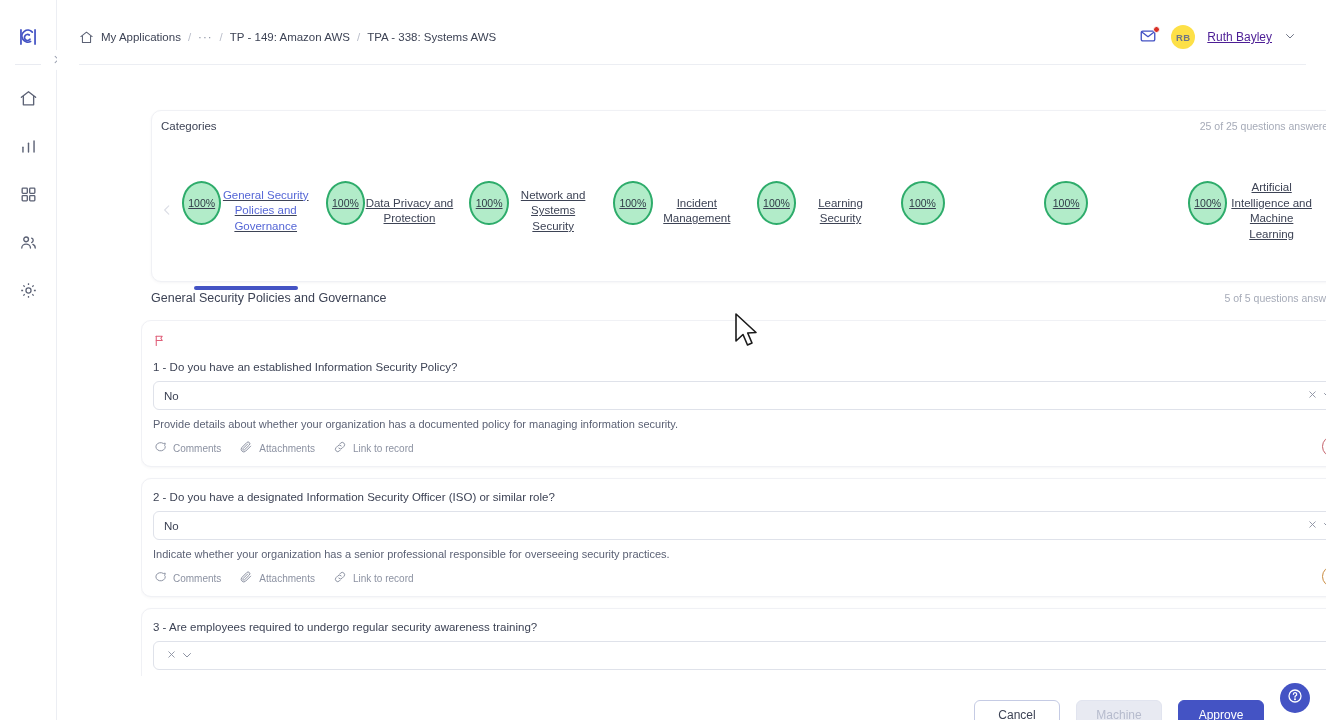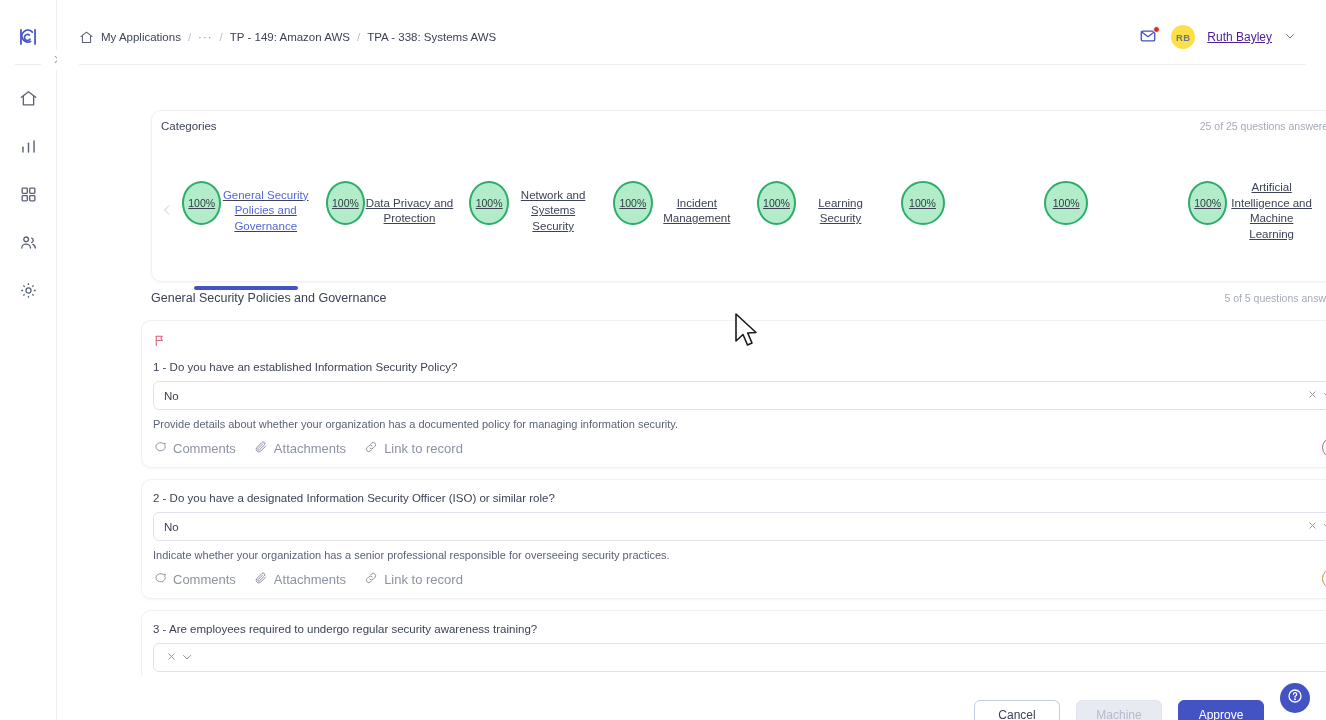--- a/index.html
+++ b/index.html
@@ -165,21 +165,21 @@
   .sel-x, .sel-chev {
     width: 15px; height: 15px; color: #8c92a2;
     display: flex; align-items: center; justify-content: center; cursor: pointer;
   }
   .sel-x svg { width: 11px; height: 11px; }
   .sel-chev svg { width: 12px; height: 12px; }
   .qhelp { font-size: 11px; color: #5c6275; margin-bottom: 10px; }
   .qfoot { display: flex; align-items: center; gap: 18px; }
   .qaction {
     display: flex; align-items: center; gap: 6px;
-    font-size: 13px; color: #8c92a2; cursor: pointer;
+    font-size: 10px; color: #8c92a2; cursor: pointer;
   }
   .qaction svg { width: 14px; height: 14px; }
   .score {
     position: absolute; right: 13px; bottom: 9px;
     width: 21px; height: 21px; border-radius: 50%;
     display: flex; align-items: center; justify-content: center;
     font-size: 10.5px; color: #3d4355;
     border: 1px solid #c4616a;
   }
   .score.amber { border-color: #c98b3f; }

